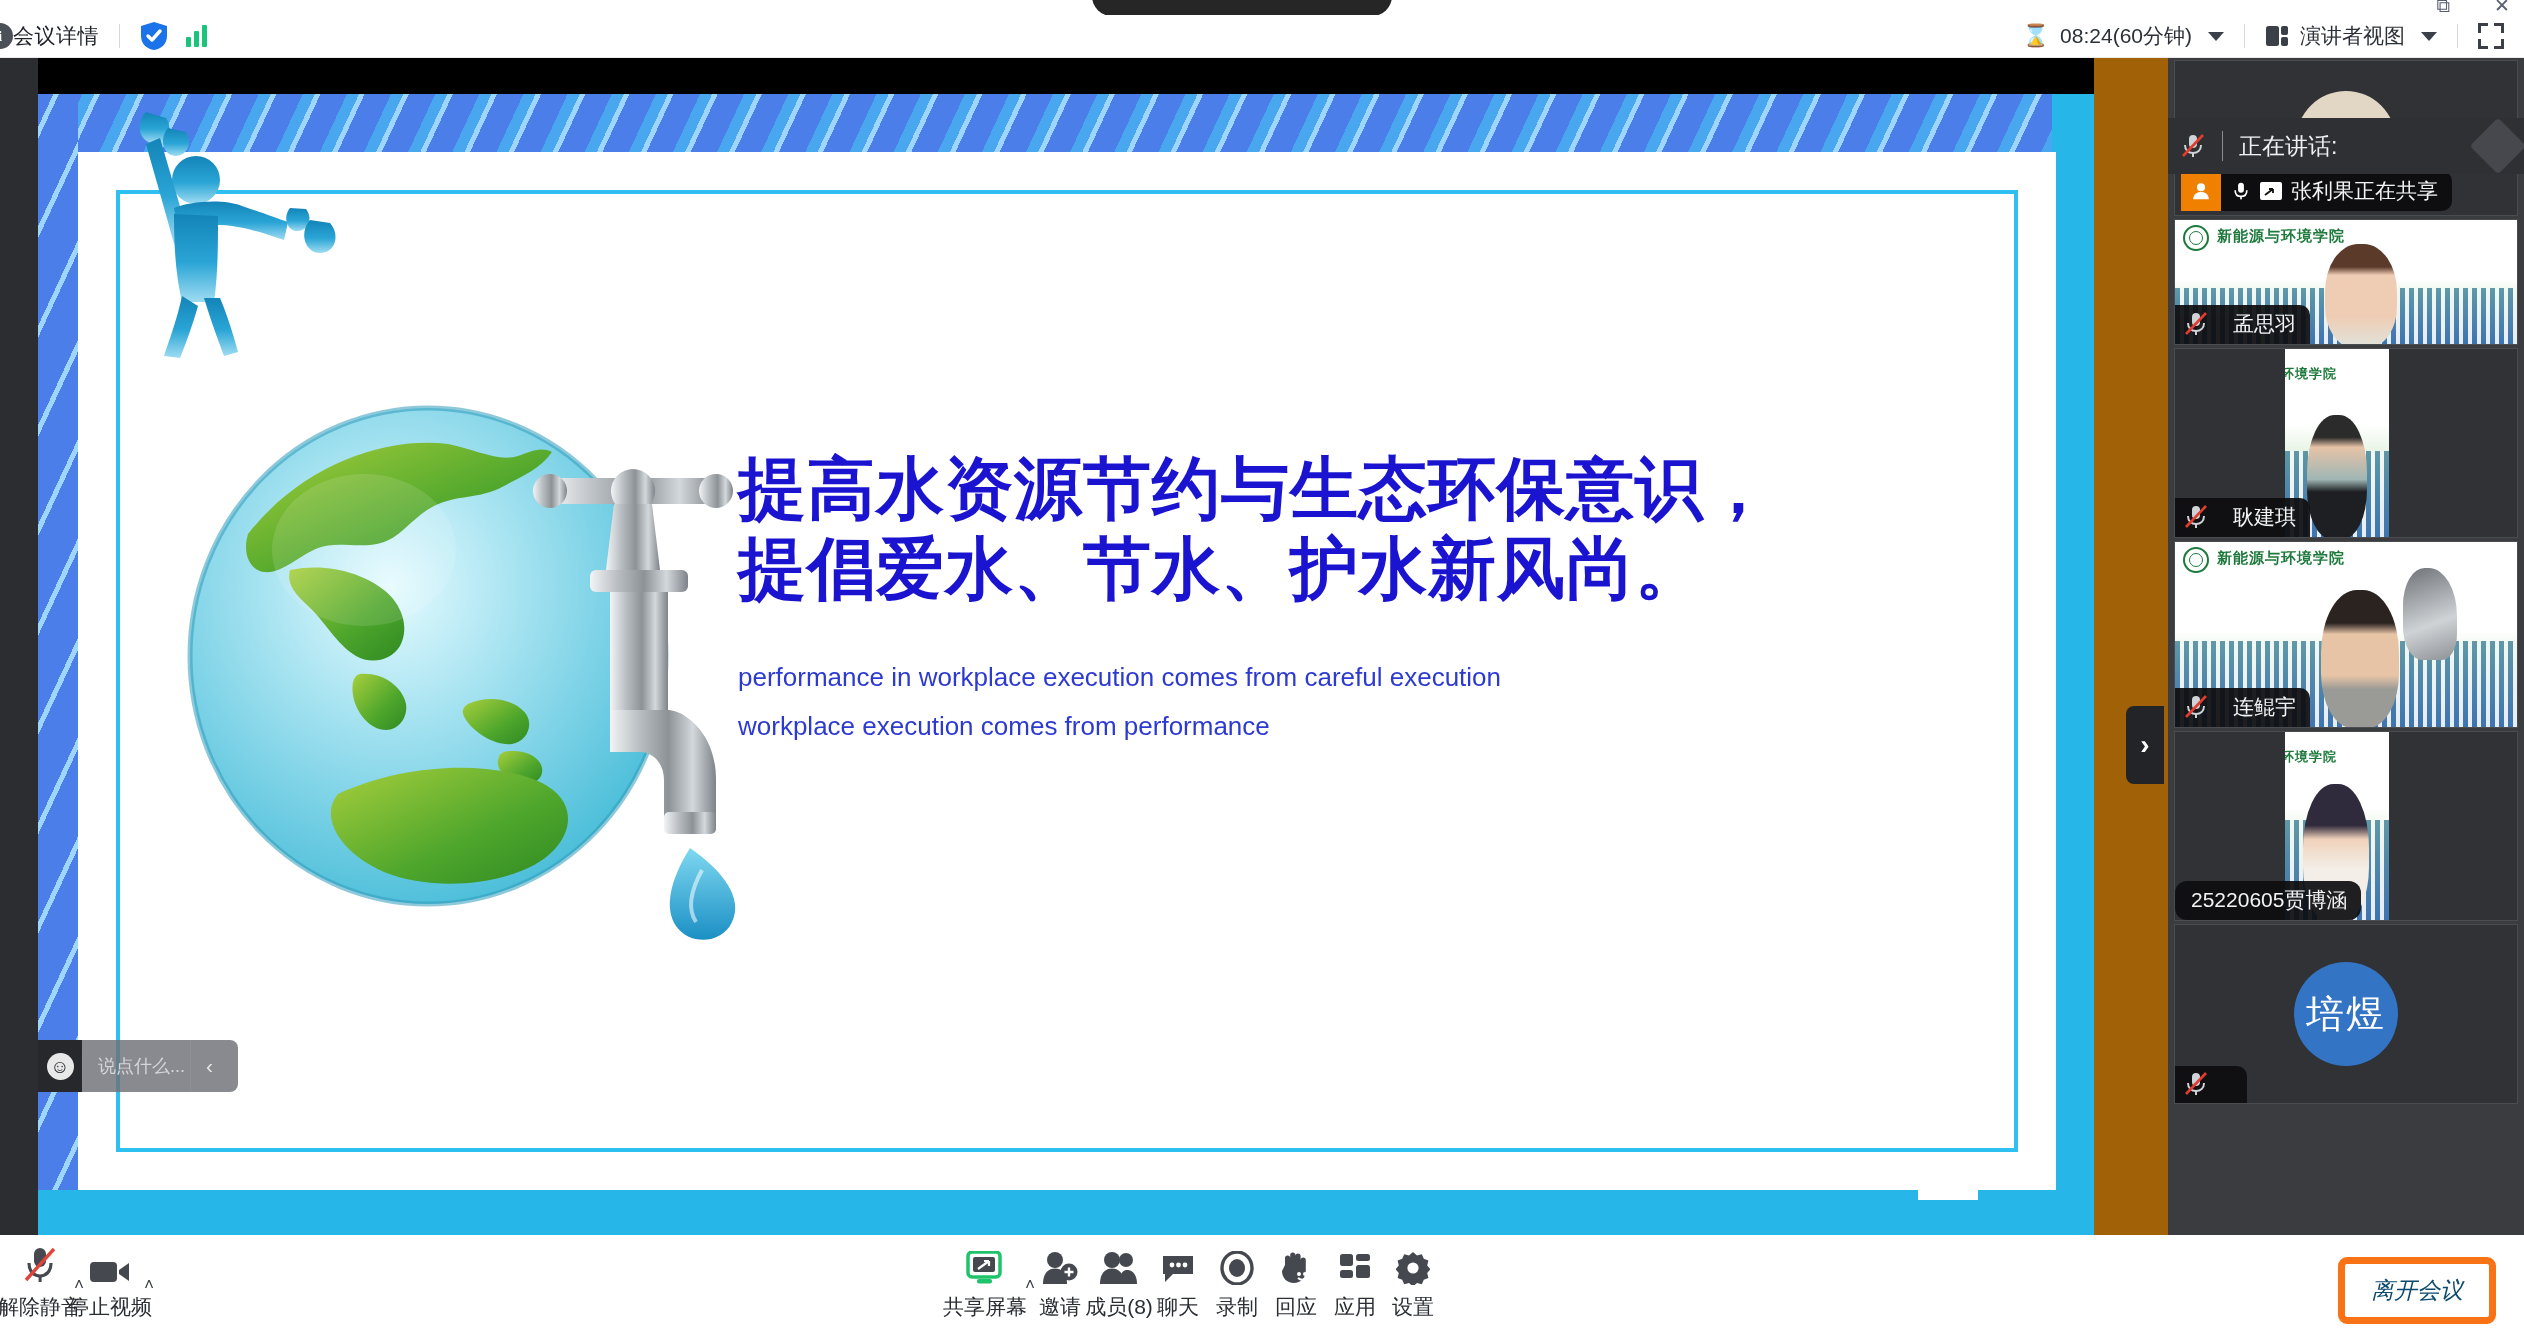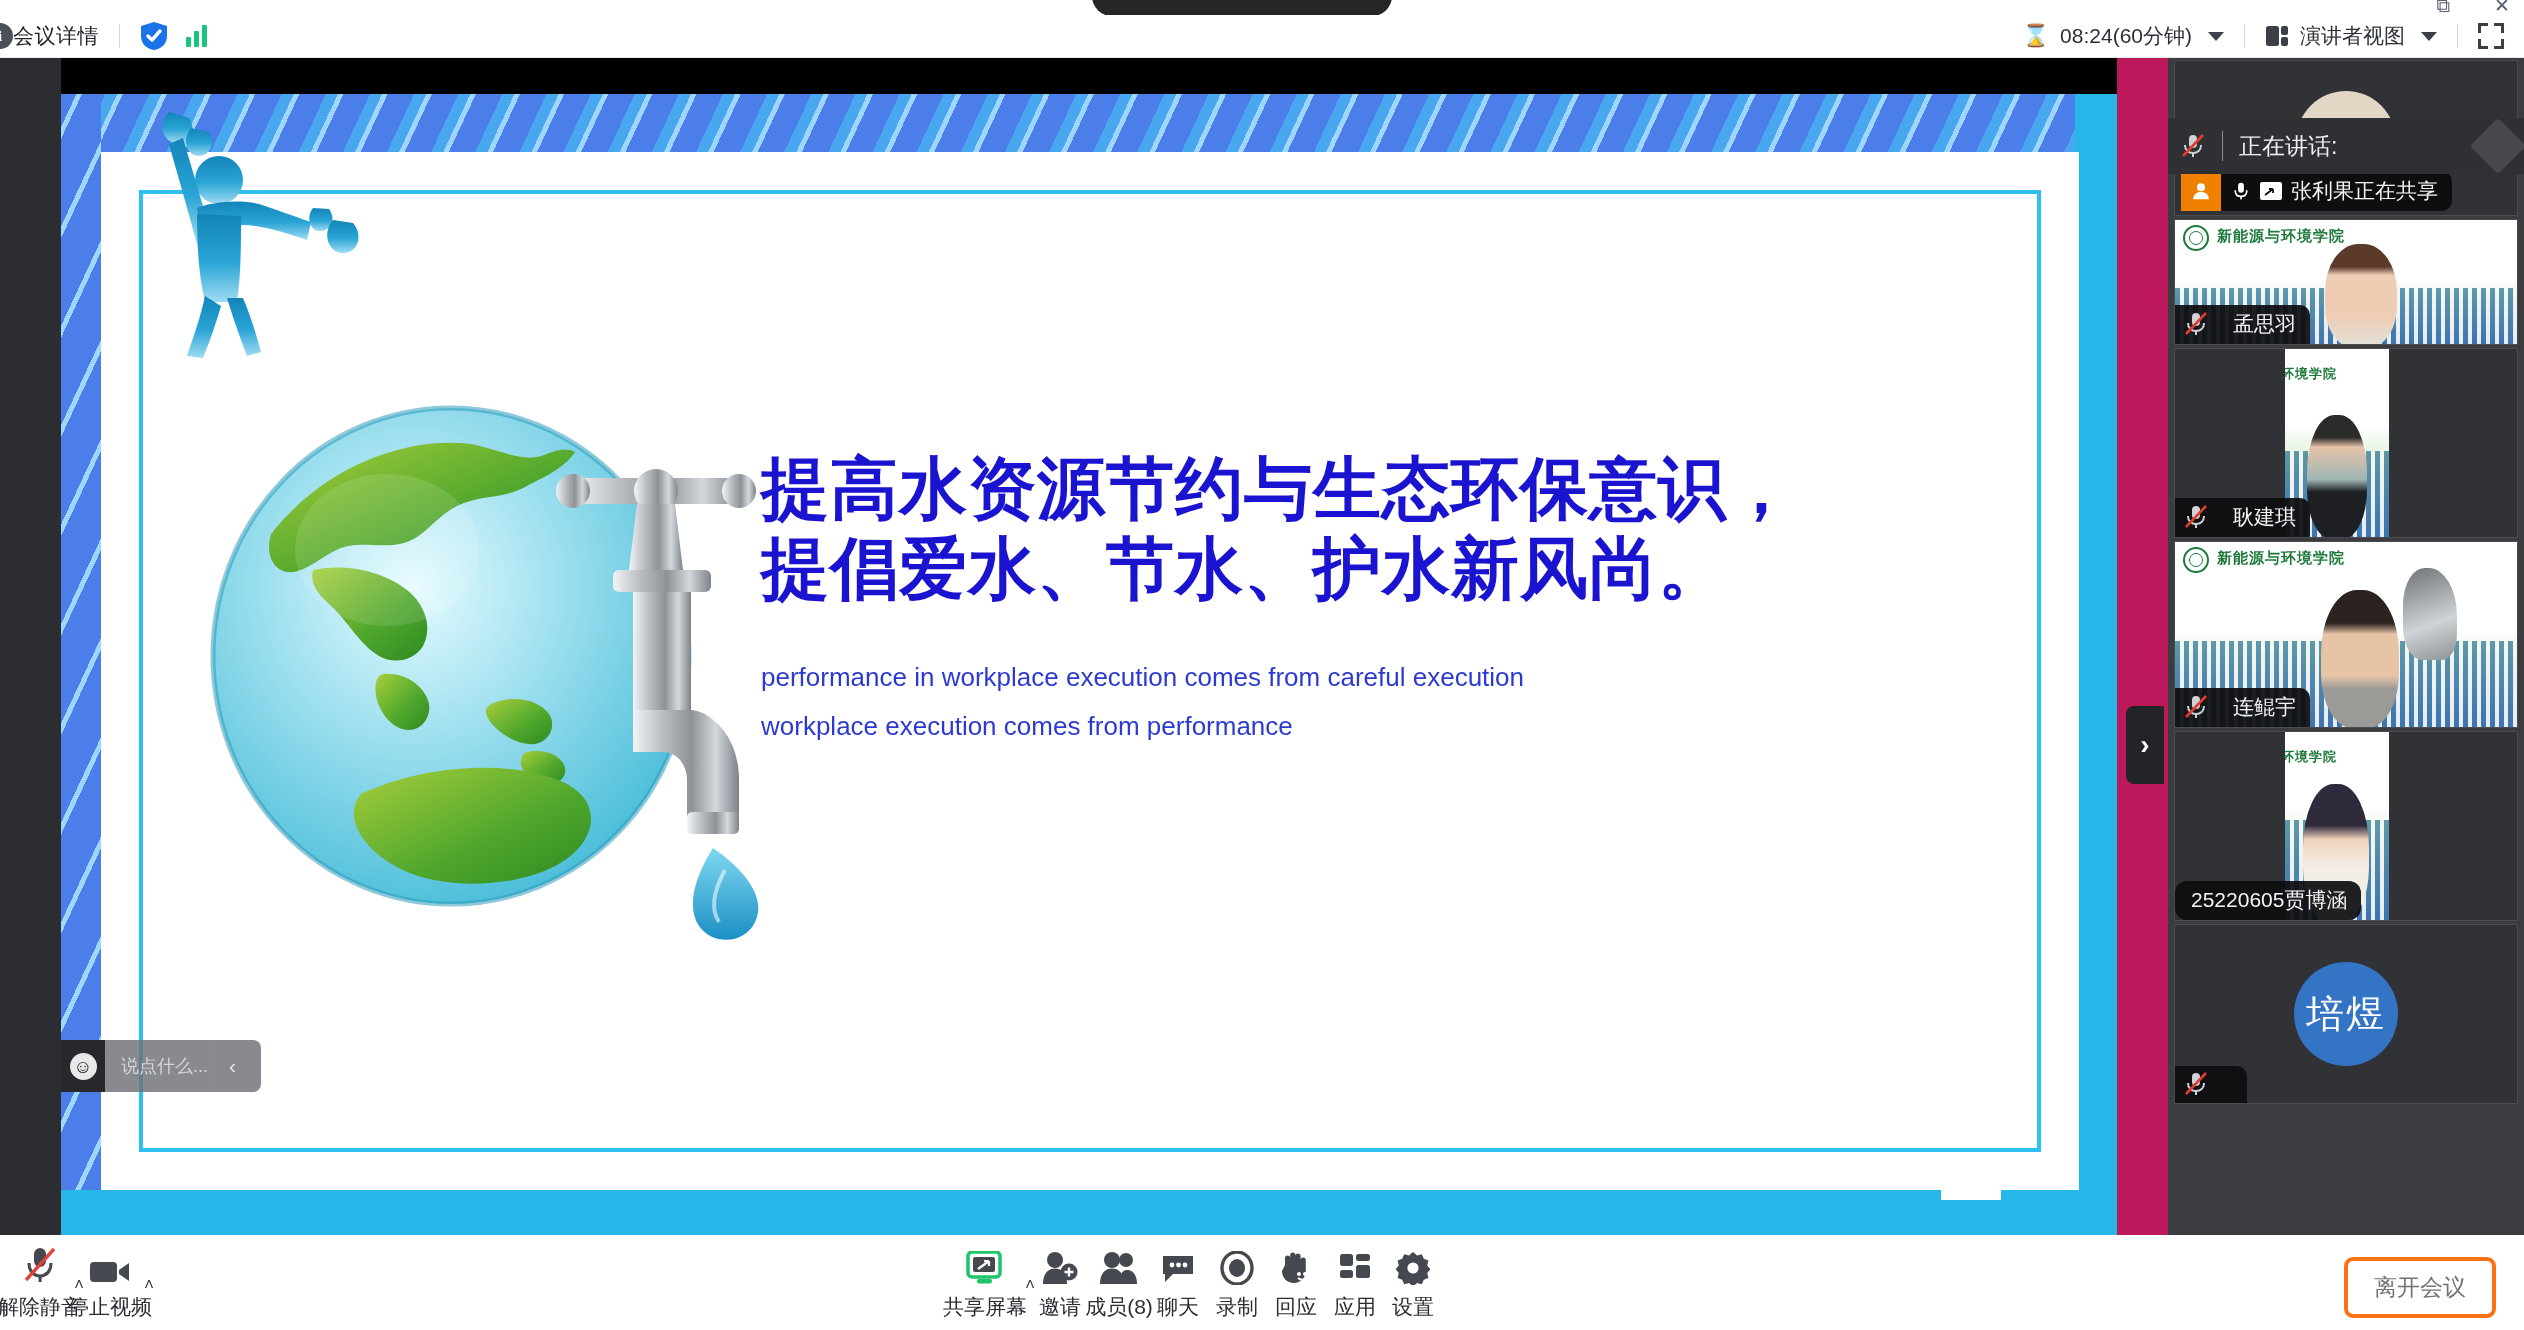--- a/index.html
+++ b/index.html
@@ -68,22 +68,21 @@
 
   
   #stage {
     position: absolute; left: 0; top: 58px; width: 2524px; height: 1177px;
     background: #2b2d31;
   }
 
   
   #slide-wrap {
     position: absolute; left: 38px; top: 0px; width: 2388px; height: 1180px;
-    background: #be185d;
-    margin-left: 23px;
+    background: #a16207;
   }
   #slide-topbar {
     position: absolute; left: 0; top: 0; width: 2056px; height: 36px; background: #000;
   }
   #slide {
     position: absolute; left: 0; top: 36px; width: 2056px; height: 1144px;
     overflow: hidden;
     background:
       repeating-linear-gradient(115deg,
         #49a7ef 0px, #49a7ef 11px,
@@ -279,22 +278,22 @@
     display: flex; flex-direction: column; align-items: center; width: 120px;
   }
   .tool-ico { height: 42px; display: flex; align-items: flex-end; justify-content: center; }
   .tool-label { font-size: 21px; color: #2a2d33; margin-top: 8px; white-space: nowrap; }
   .tool-caret {
     position: absolute; font-size: 17px; color: #3b3f46; top: 30px;
     transform: rotate(180deg);
   }
   #leave-button {
     position: absolute; right: 28px; top: 22px;
-    border: 4px solid #f97316; color: #737373; background: #fff;
-    border-radius: 9px; padding: 11px 26px; font-size: 23px;
+    border: 7px solid #f97316; color: #0c4a6e; background: #fff;
+    border-radius: 9px; padding: 11px 26px; font-size: 23px; font-style: italic;
   }
   svg { display: block; }
 </style>
 </head>
 <body>
 
 <div id="window-strip">
   <div id="window-pill"></div>
   <div id="win-controls">
     <span class="win-ctrl">⧉</span>

